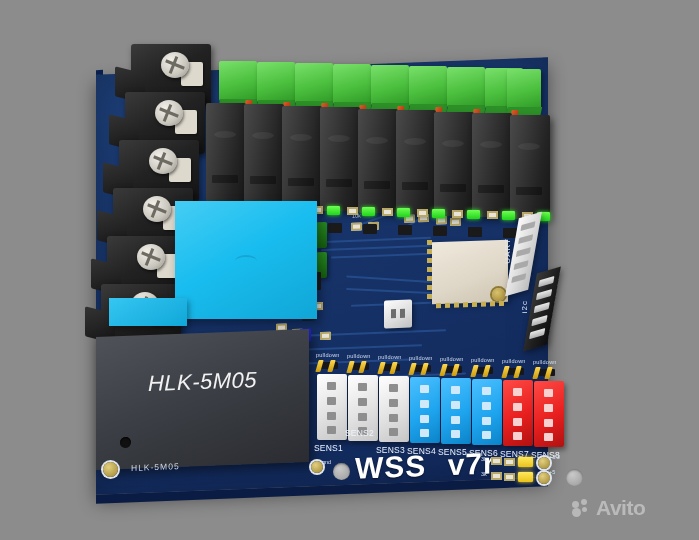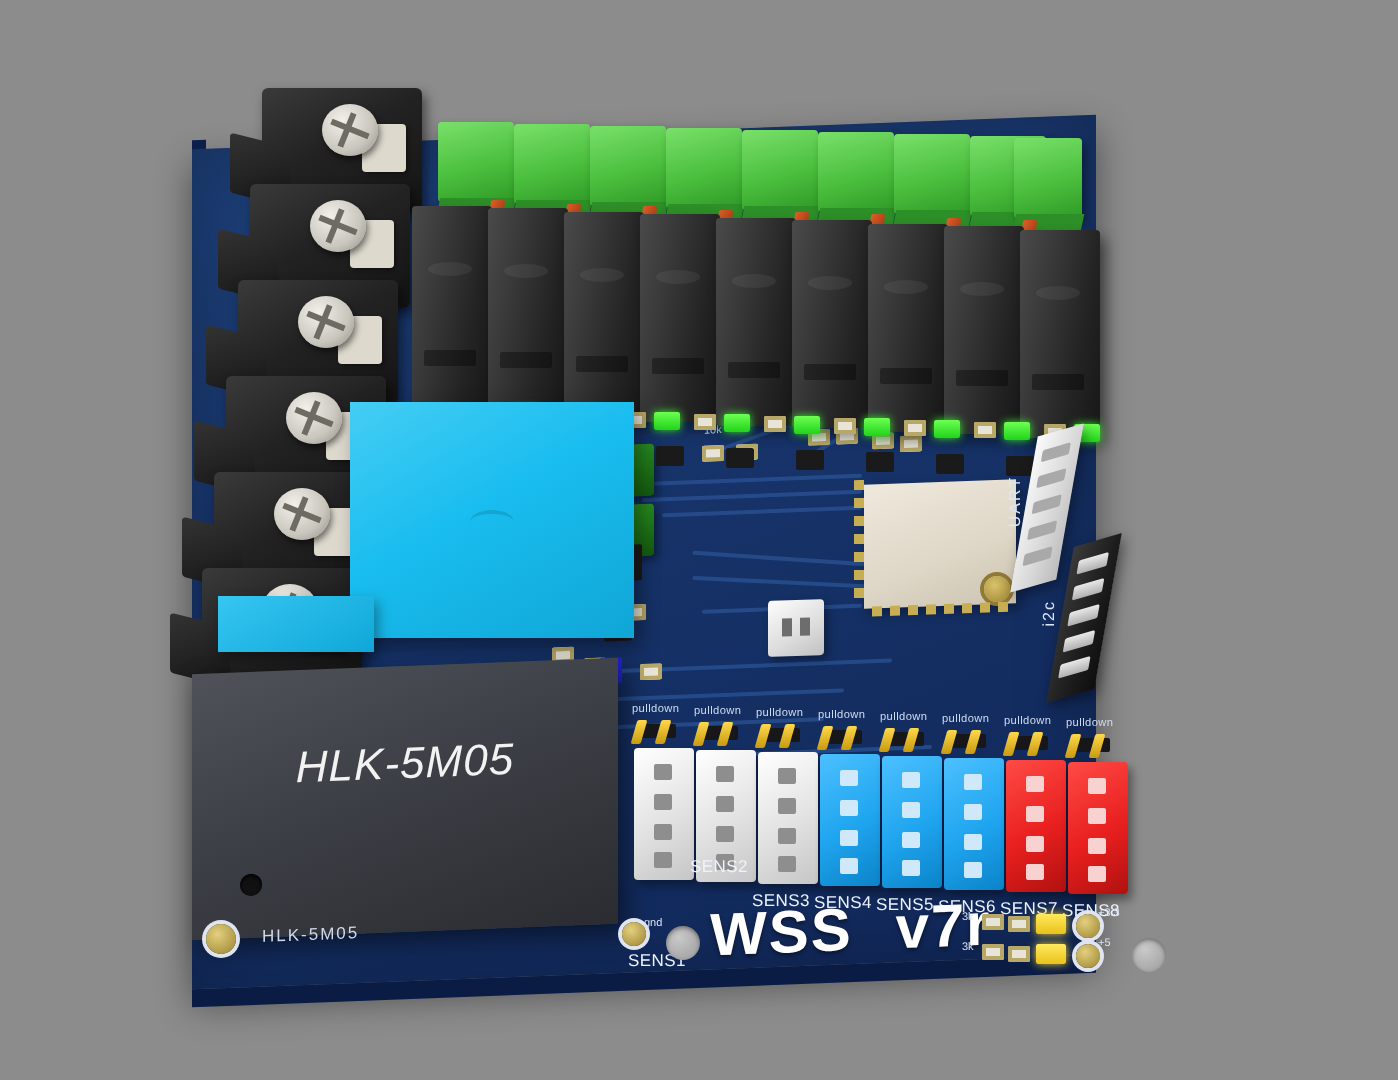--- a/index.html
+++ b/index.html
@@ -480,21 +480,21 @@
       <div class="sl" style="top:38px;background:#f7d2d1;"></div>
         <div class="sl" style="top:52px;background:#f7d2d1;"></div>
       </div>
     <div class="sensConn" style="left:534px;top:381px;background:linear-gradient(150deg,#ff4a45,#e8201f 55%,#b01110);">
       <div class="sl" style="top:8px;background:#f7d2d1;"></div>
         <div class="sl" style="top:23px;background:#f7d2d1;"></div>
       <div class="sl" style="top:38px;background:#f7d2d1;"></div>
         <div class="sl" style="top:52px;background:#f7d2d1;"></div>
       </div>
 
-    <div class="sensLbl" style="left:314px;top:443px;margin-top:32px;">SENS1</div>
+    <div class="sensLbl" style="left:314px;top:443px;">SENS1</div>
     <div class="sensLbl" style="left:345px;top:428px;">SENS2</div>
     <div class="sensLbl" style="left:376px;top:445px;">SENS3</div>
     <div class="sensLbl" style="left:407px;top:446px;">SENS4</div>
     <div class="sensLbl" style="left:438px;top:447px;">SENS5</div>
     <div class="sensLbl" style="left:469px;top:448px;">SENS6</div>
     <div class="sensLbl" style="left:500px;top:449px;">SENS7</div>
     <div class="sensLbl" style="left:531px;top:450px;">SENS8</div>
   </div>
 
   <div class="gndPad" style="left:311px;top:461px;"></div>
@@ -516,14 +516,23 @@
 
   <div class="tinyLbl" style="left:481px;top:471px;">3k</div>
   <div class="smd" style="left:491px;top:472px;"></div>
     <div class="smd" style="left:504px;top:473px;"></div>
   <div class="ledY" style="left:518px;top:472px;"></div>
   <div class="gndPad" style="left:538px;top:472px;"></div>
   <div class="tinyLbl" style="left:549px;top:469px;">+5</div>
 
   <div class="gndPad" style="left:103px;top:462px;width:15px;height:15px;"></div>
 
+  <div class="avito">
+    <span class="dots">
+      <i style="left:0;top:2px;width:7px;height:7px;"></i>
+      <i style="left:9px;top:0;width:6px;height:6px;"></i>
+      <i style="left:10px;top:8px;width:5px;height:5px;"></i>
+      <i style="left:0;top:9px;width:9px;height:9px;"></i>
+    </span>
+    <span class="txt">Avito</span>
+  </div>
 
 </div>
 
 </body></html>

